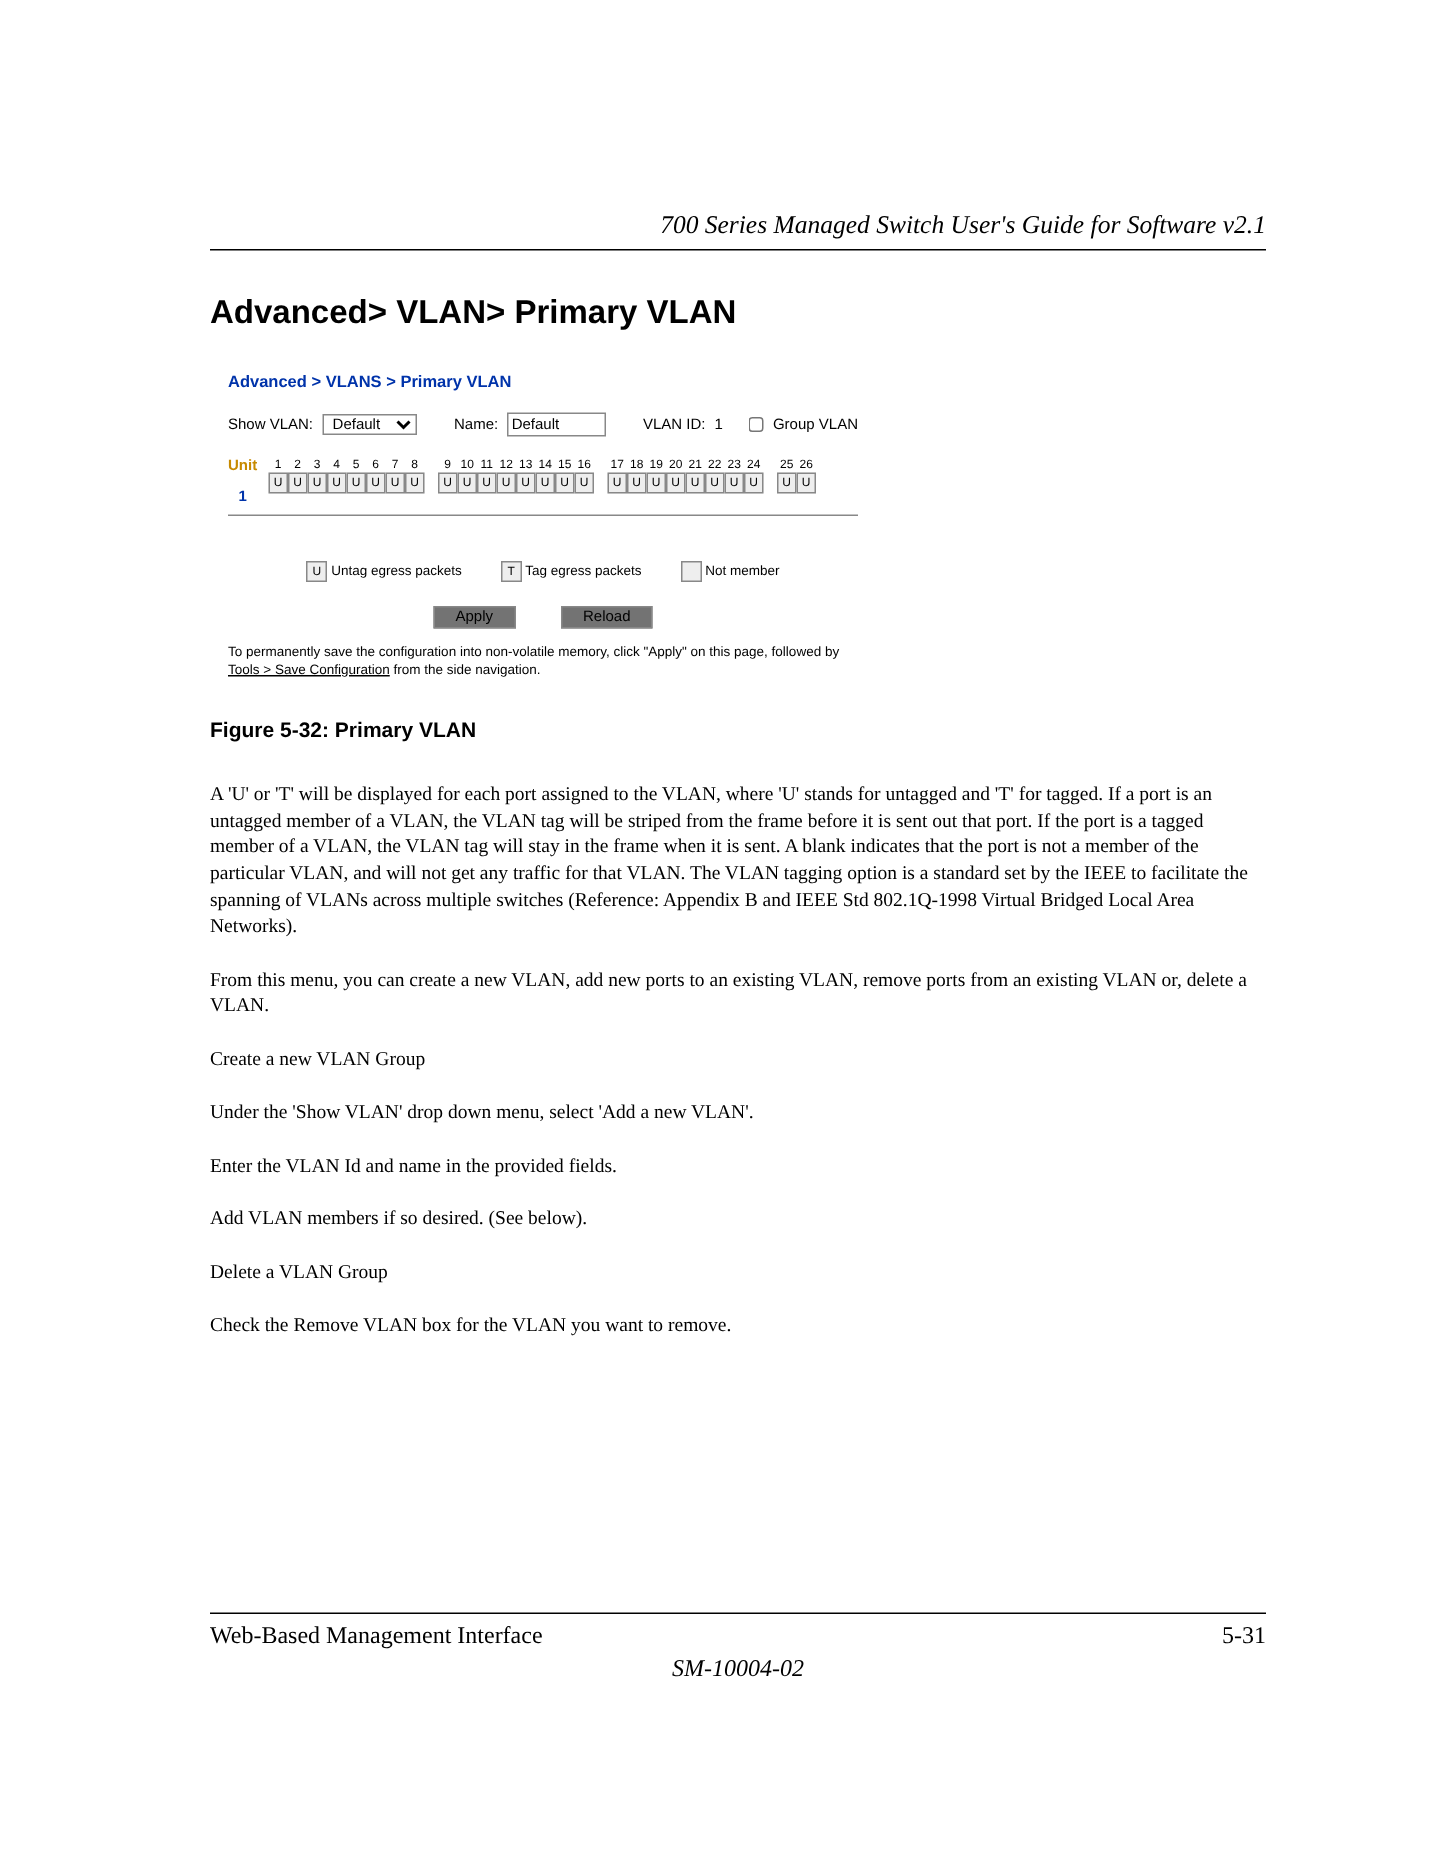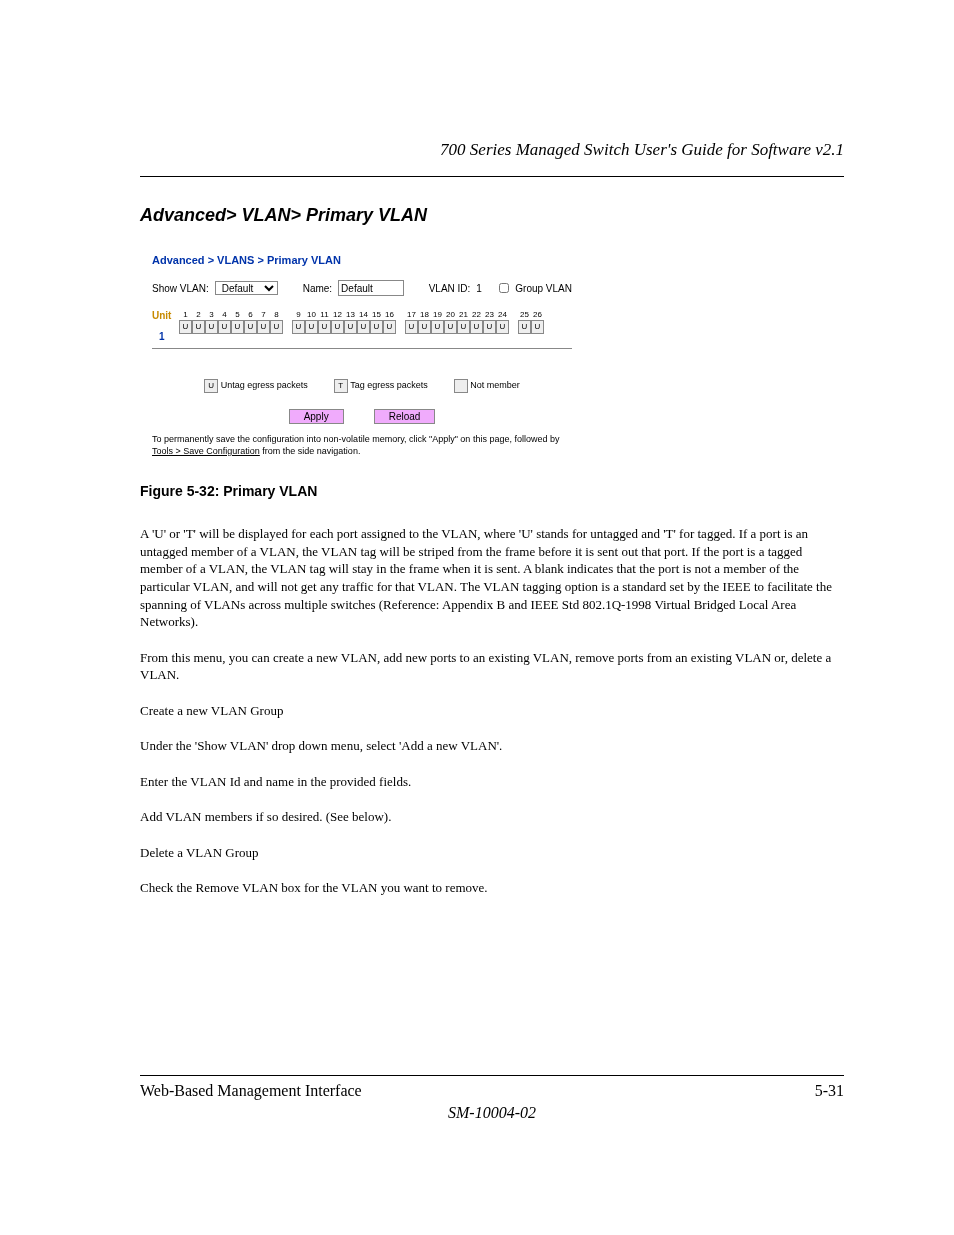--- a/index.html
+++ b/index.html
@@ -13,33 +13,32 @@
     width: 954px;
     height: 1235px;
     position: relative;
     box-sizing: border-box;
     padding: 140px 110px 0 140px;
   }
   .header-line {
     font-style: italic;
     font-size: 17px;
     text-align: right;
-    margin-bottom: 16px;
+    margin-bottom: 6px;
   }
   .hr {
     border: none;
     border-top: 1.5px solid #000;
     margin: 0 0 28px 0;
   }
   .section-title {
     font-family: Arial, Helvetica, sans-serif;
     font-weight: bold;
-    font-size: 18px;
+    font-size: 22px;
     margin-bottom: 20px;
-    font-style: italic;
   }
   .screenshot {
     border: 0;
     padding: 8px 12px 14px 12px;
     font-family: Arial, Helvetica, sans-serif;
     font-size: 10px;
     color: #000;
     width: 420px;
     margin-bottom: 12px;
   }
@@ -142,21 +141,21 @@
     display: flex;
     justify-content: center;
     gap: 30px;
     margin-bottom: 10px;
   }
   .btn {
     font-family: Arial, Helvetica, sans-serif;
     font-size: 10px;
     padding: 1px 14px;
     border: 1px solid #888;
-    background: #f0abfc;
+    background: #737373;
     cursor: pointer;
   }
   .note {
     font-size: 9px;
     line-height: 1.3;
   }
   .note .ul { text-decoration: underline; }
   .fig-caption {
     font-family: Arial, Helvetica, sans-serif;
     font-weight: bold;

